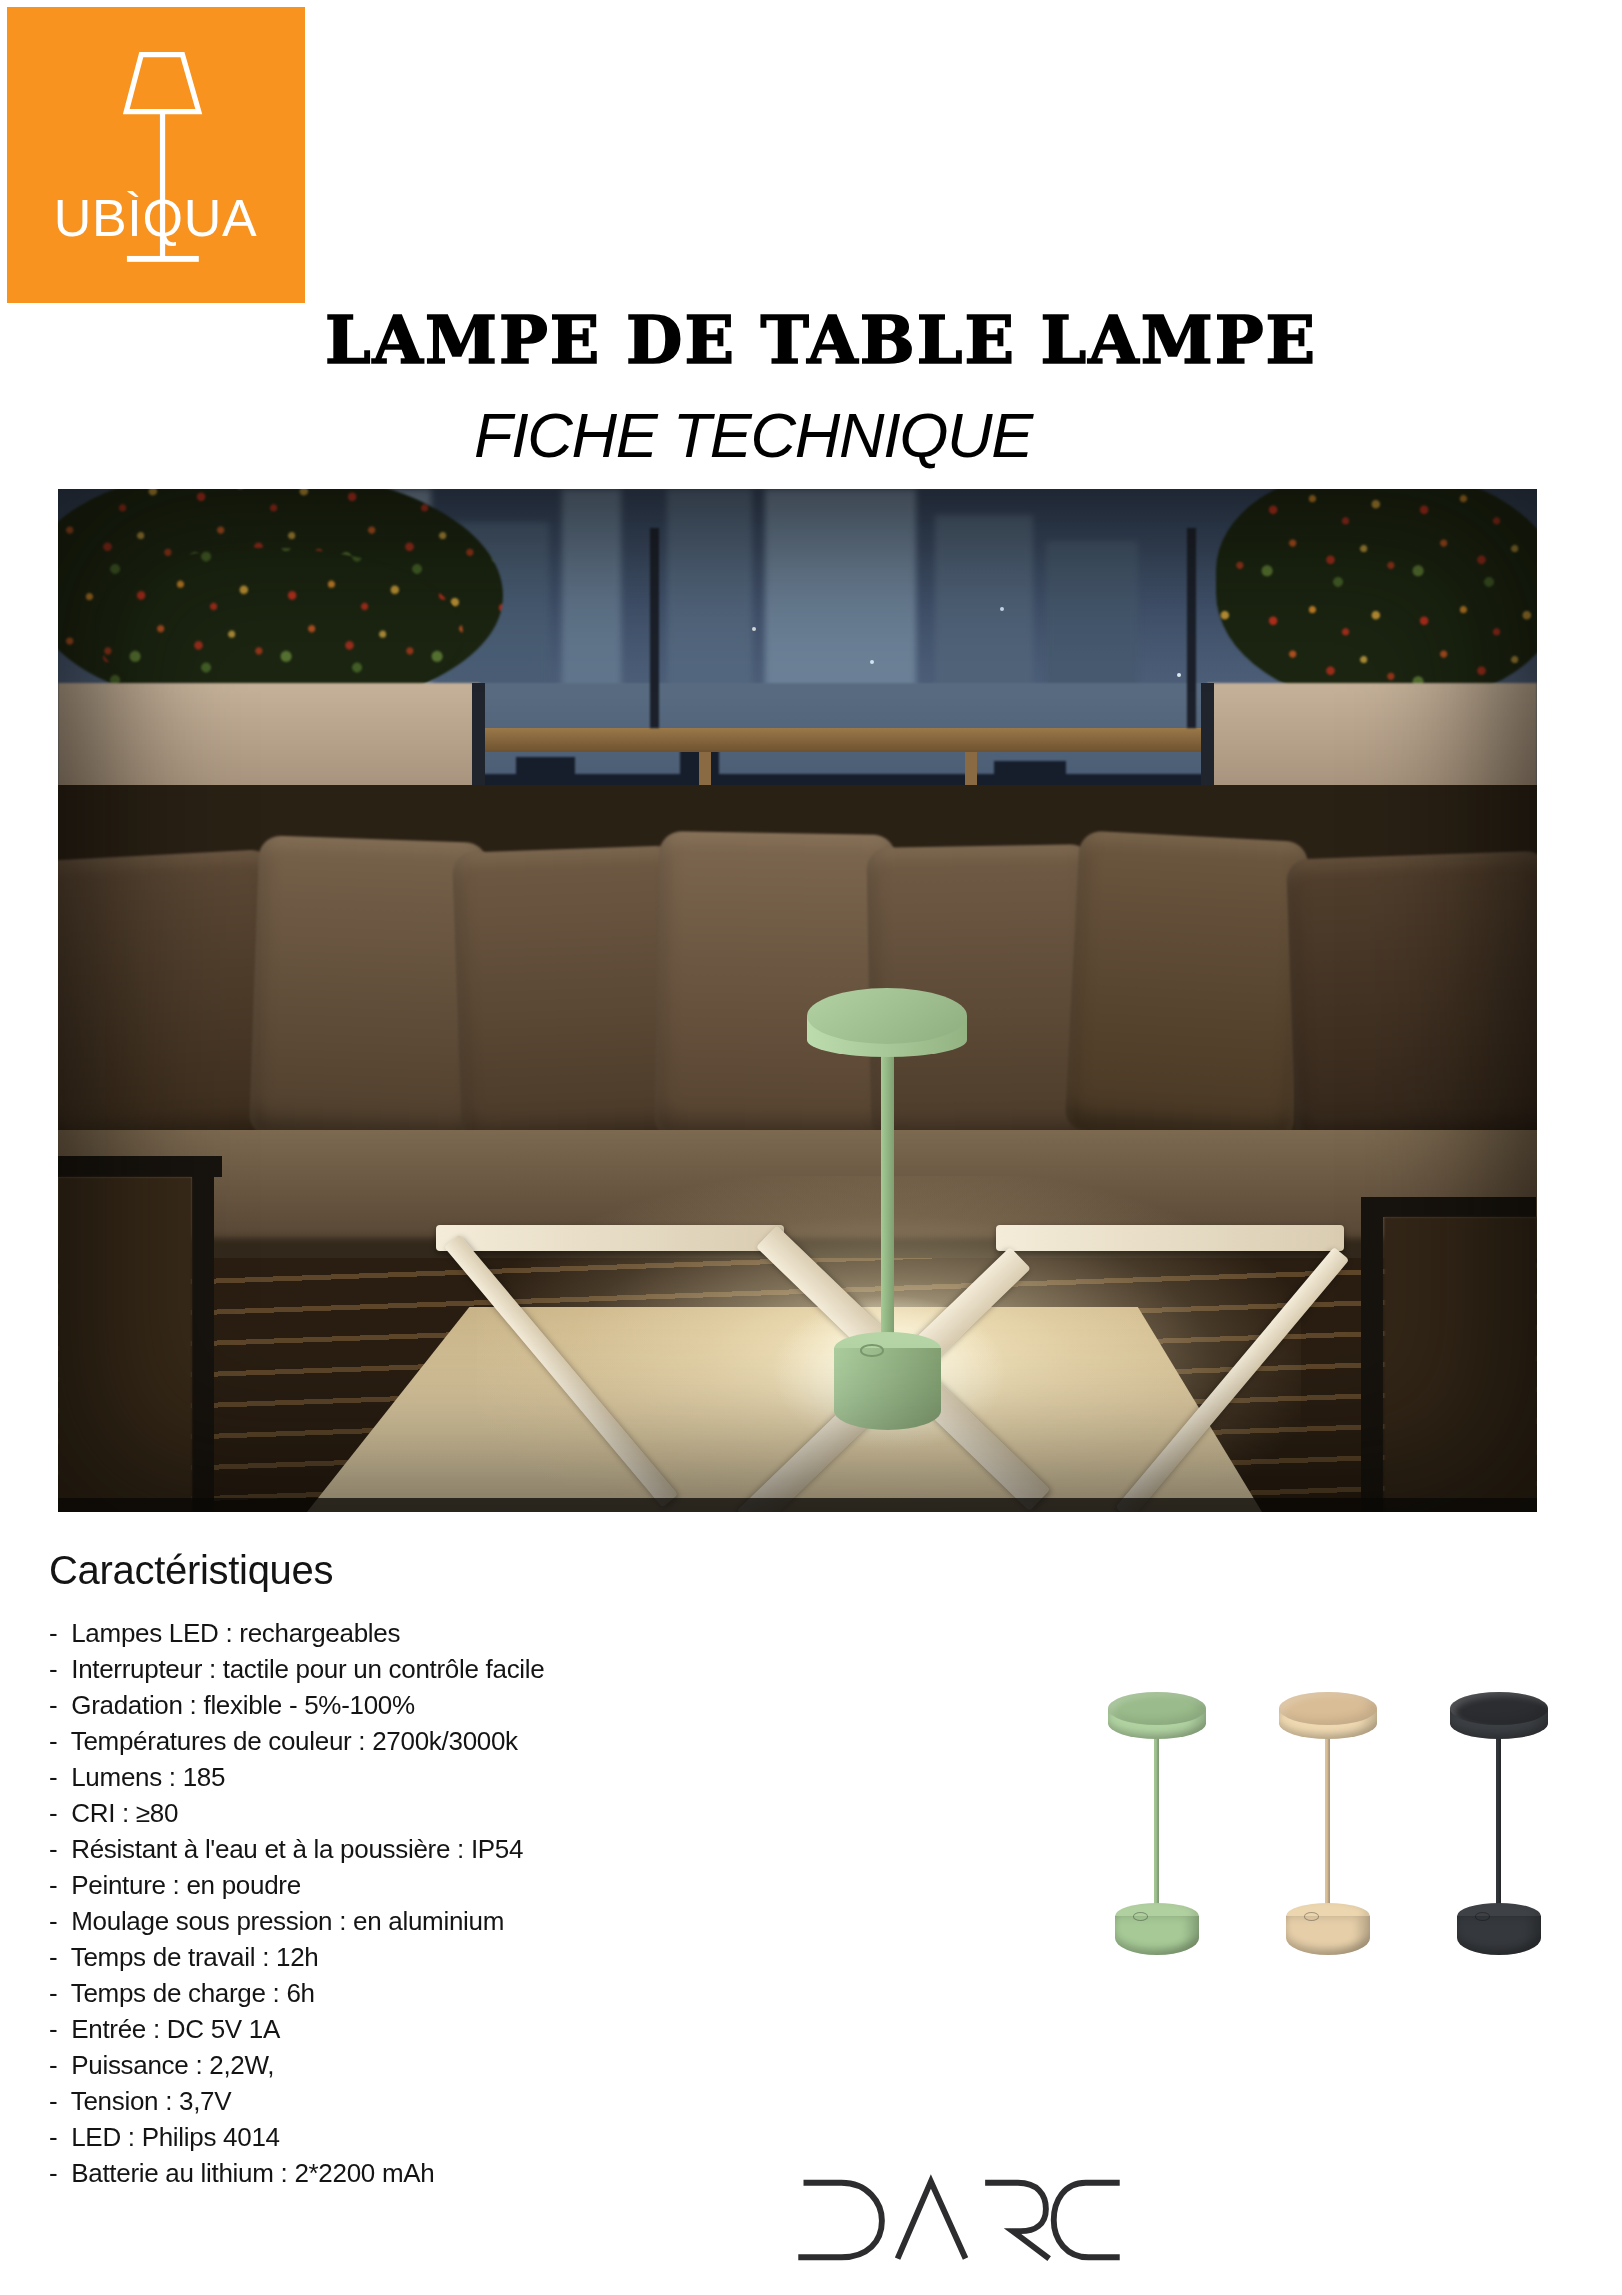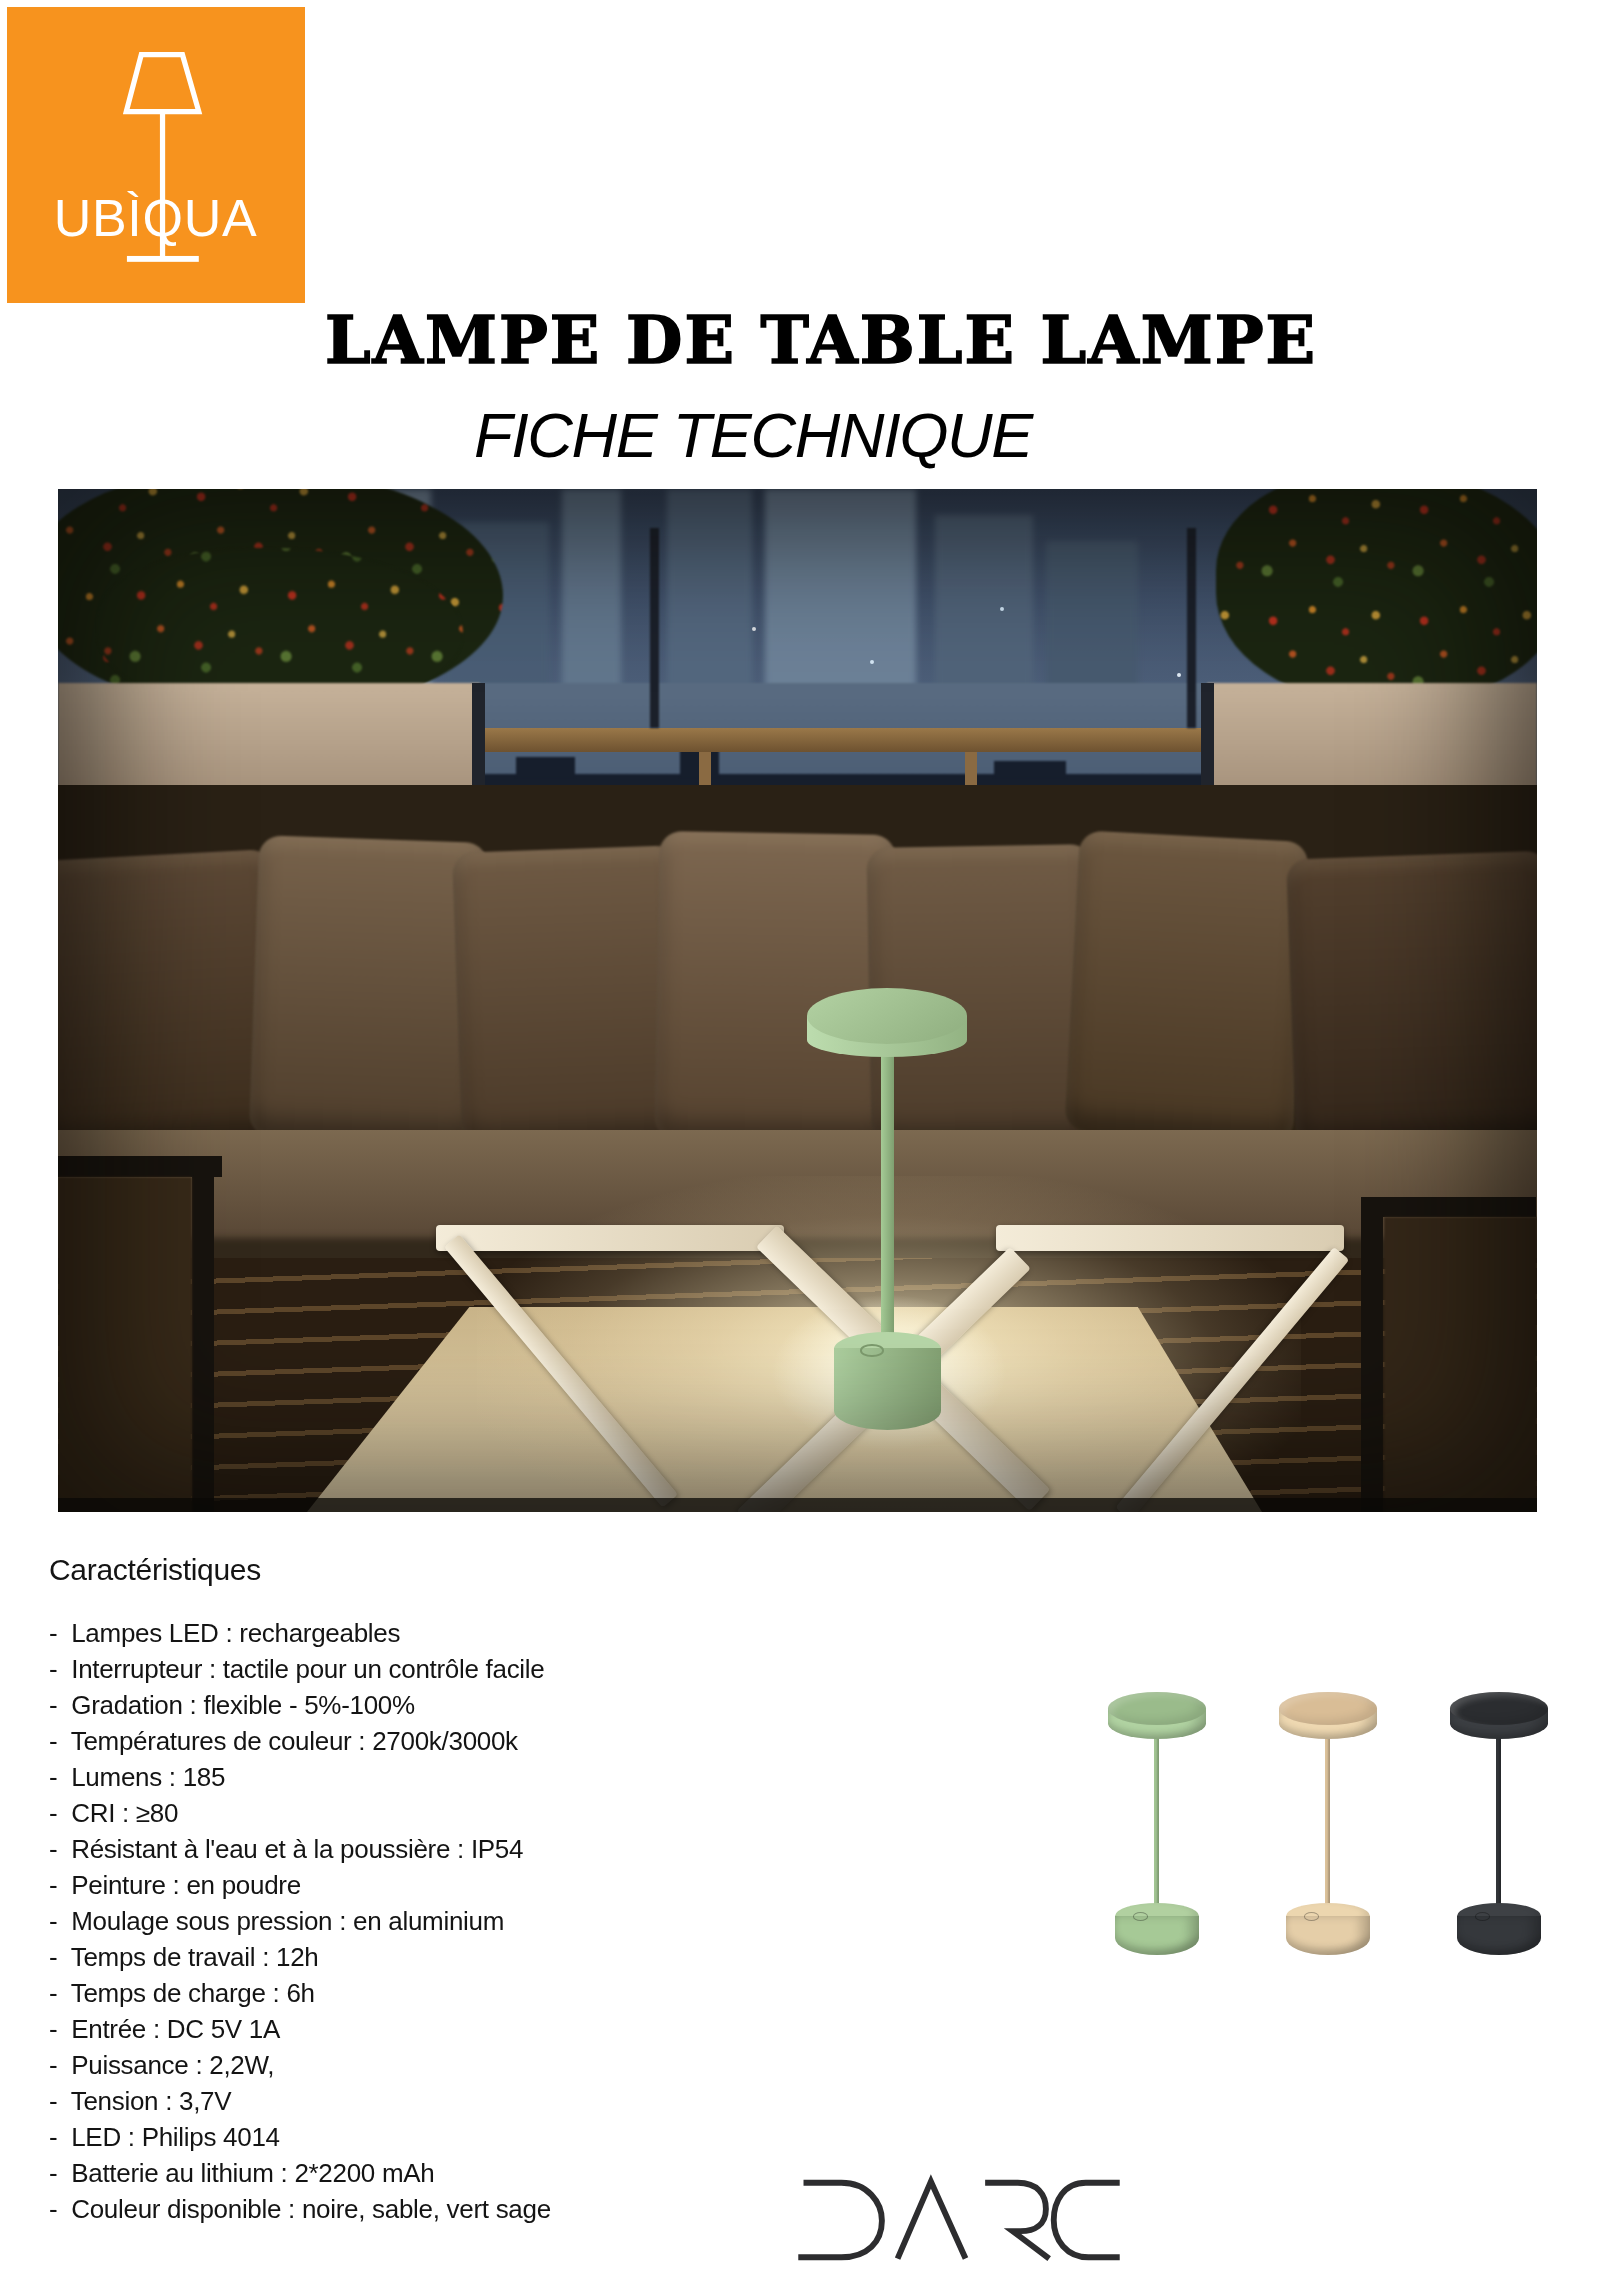--- a/index.html
+++ b/index.html
@@ -36,21 +36,21 @@
       radial-gradient(circle at 50% 70%, rgba(196,48,30,.75) 0 3.9px, transparent 4.6px),
       radial-gradient(circle at 72% 60%, rgba(230,180,70,.7) 0 3.3px, transparent 3.9px),
       radial-gradient(circle at 90% 75%, rgba(200,60,30,.7) 0 3.3px, transparent 3.9px),
       radial-gradient(circle at 8% 80%, rgba(92,122,52,.9) 0 5.2px, transparent 5.9px),
       radial-gradient(circle at 55% 90%, rgba(70,100,40,.9) 0 4.6px, transparent 5.2px);
     background-size:151px 111px;}
   .pillow{position:absolute;border-radius:22px;box-shadow:inset 0 9.2px 14.4px rgba(255,235,200,.10), inset 0 -17px 22px rgba(0,0,0,.35);}
   .wbar{position:absolute;background:linear-gradient(90deg,#f4ecd9,#d9ccb1);border-radius:3.9px;
         box-shadow:0 2.6px 6.5px rgba(0,0,0,.35);}
   
-  .specs-heading{position:absolute;left:49px;top:1552px;font-size:30px;line-height:36px;color:var(--text);letter-spacing:-0.3px;text-align:center;}
+  .specs-heading{position:absolute;left:49px;top:1552px;font-size:40px;line-height:36px;color:var(--text);letter-spacing:-0.3px;text-align:center;}
   .specs-list{position:absolute;left:49px;top:1615px;margin:0;padding:0;list-style:none;}
   .specs-list li{font-size:26px;line-height:36px;letter-spacing:-0.3px;color:var(--text);white-space:nowrap;}
   
   .variants{position:absolute;left:1071px;top:1692px;width:514px;height:275px;display:flex;}
   .lamp{position:relative;width:171px;height:275px;margin:0;}
   .lamp>div{position:absolute;}
   .l-head-top{left:37px;top:0;width:98px;height:33px;border-radius:50%;background:var(--head-top);
               box-shadow:inset -6.5px -3.9px 9.2px rgba(0,0,0,.10), inset 5.2px 3.9px 6.5px rgba(255,255,255,.18);}
   .l-head-side{left:37px;top:17px;width:98px;height:30px;background:var(--head-side);
                border-radius:0 0 49px 49px / 0 0 15.7px 15.7px;
@@ -163,21 +163,20 @@
         <li>-&nbsp; Résistant à l'eau et à la poussière : IP54</li>
         <li>-&nbsp; Peinture : en poudre</li>
         <li>-&nbsp; Moulage sous pression : en aluminium</li>
         <li>-&nbsp; Temps de travail : 12h</li>
         <li>-&nbsp; Temps de charge : 6h</li>
         <li>-&nbsp; Entrée : DC 5V 1A</li>
         <li>-&nbsp; Puissance : 2,2W,</li>
         <li>-&nbsp; Tension : 3,7V</li>
         <li>-&nbsp; LED : Philips 4014</li>
         <li>-&nbsp; Batterie au lithium : 2*2200 mAh</li>
-        <li>-&nbsp; Couleur disponible : noire, sable, vert sage</li>
       </ul>
   </section>
 
   <div class="variants">
     <figure class="lamp" aria-label="vert sage" style="--head-top: #9abb8b; --head-side: #b0d2a1; --stem: #a2c593; --base: #a6c996; --base-top: #b1d0a0;">
       <div class="l-stem"></div>
       <div class="l-head-side"></div>
       <div class="l-head-top"></div>
       <div class="l-base-top"></div>
       <div class="l-base-side"></div>

